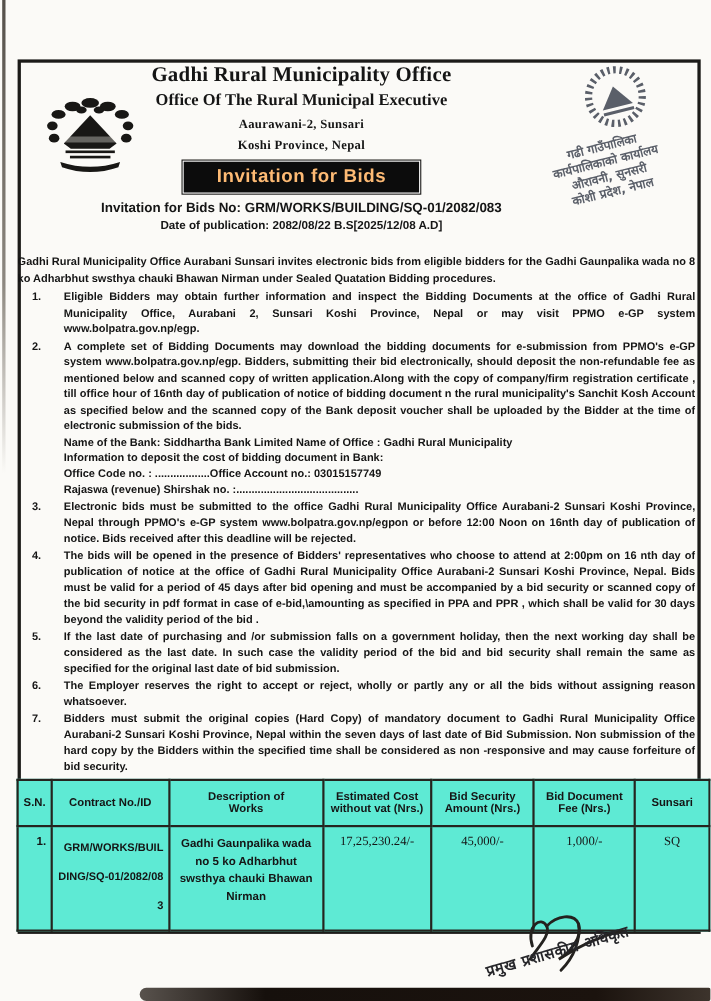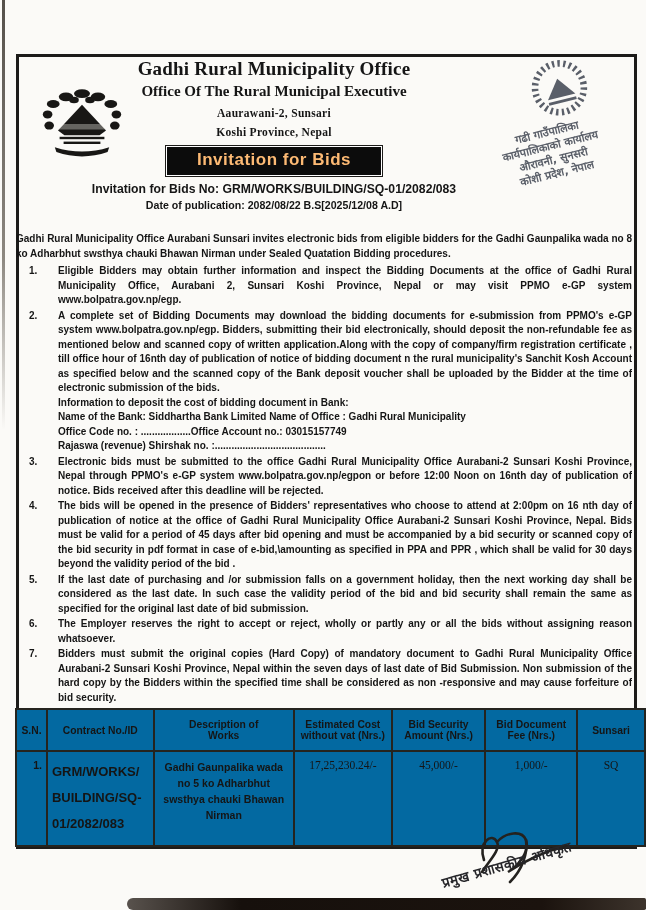--- a/index.html
+++ b/index.html
@@ -32,28 +32,28 @@
   .stamp-lines{font-family:"DejaVu Sans", sans-serif;font-weight:bold;font-size:11px;
     line-height:14px;margin-top:-2px;}
   
   .bodytext{position:absolute;left:16px;top:232px;width:616px;height:474px;overflow:hidden;
     font-size:10px;font-weight:bold;line-height:14.5px;text-align:justify;}
   .intro{margin-bottom:3px;}
   .item{position:relative;padding-left:42px;margin-bottom:1px;}
   .item .num{position:absolute;left:13px;top:0;}
   
   table.bids{position:absolute;left:15px;top:708px;border-collapse:collapse;
-    background:#0369a1;}
+    background:#5eead4;}
   table.bids th,table.bids td{border:2px solid #25241f;padding:2px 4px;}
   table.bids th{font-size:10.3px;font-weight:bold;text-align:center;vertical-align:middle;height:36px;}
   table.bids td{vertical-align:top;padding-top:7px;height:84px;}
   .col-sn{width:21px;}.col-contract{width:97px;}.col-desc{width:131px;}
   .col-est{width:88px;}.col-sec{width:84px;}.col-fee{width:82px;}.col-rem{width:58px;}
   .cell-sn{font-size:10.5px;font-weight:bold;text-align:right;}
-  .cell-contract{font-size:13px;font-weight:bold;text-align:left;word-break:break-all;line-height:26px;margin-top:23px;}
+  .cell-contract{font-size:10px;font-weight:bold;text-align:right;word-break:break-all;line-height:26px;margin-top:23px;}
   .cell-desc{font-size:10.5px;font-weight:bold;text-align:center;line-height:16px;margin-top:25px;}
   .cell-num{font-family:"Liberation Serif", serif;font-size:11.5px;text-align:center;}
   .hdr-narrow{display:inline-block;max-width:82px;}
   
   .sig-block{position:absolute;left:440px;top:818px;width:206px;height:92px;}
   .sig-squiggle{position:absolute;left:30px;top:8px;}
   .sig-stamp{position:absolute;left:2px;top:56px;width:210px;
     transform:rotate(-16deg);transform-origin:left center;
     font-family:"DejaVu Sans", sans-serif;font-weight:bold;font-size:13.5px;color:#26262a;
     letter-spacing:.5px;white-space:nowrap;}
@@ -120,22 +120,22 @@
   <div class="intro">Gadhi Rural Municipality Office Aurabani Sunsari invites electronic bids from eligible bidders for the Gadhi Gaunpalika wada no 8 ko Adharbhut swsthya chauki Bhawan Nirman  under Sealed Quatation Bidding procedures.</div>
 
   <div class="item">
     <span class="num">1.</span>
     <span>Eligible Bidders may obtain further information and inspect the Bidding Documents at the office of Gadhi Rural Municipality Office, Aurabani 2, Sunsari Koshi Province, Nepal or may visit PPMO e-GP system www.bolpatra.gov.np/egp.</span>
   </div>
 
   <div class="item">
     <span class="num">2.</span>
     <span>A complete set of Bidding Documents may download the bidding documents for e-submission from PPMO's e-GP system www.bolpatra.gov.np/egp. Bidders, submitting their bid electronically, should deposit the non-refundable fee as mentioned below and scanned copy of written application.Along with the copy of company/firm registration certificate , till office hour of 16nth day of publication of notice of bidding document n the rural municipality's Sanchit Kosh Account as specified below and the scanned copy of the Bank deposit voucher shall be uploaded by the Bidder at the time of electronic submission of the bids.</span>
+    <div>Name of the Bank: Siddhartha Bank Limited Name of Office : Gadhi Rural Municipality</div>
     <div>Information to deposit the cost of bidding document in Bank:</div>
-    <div>Name of the Bank: Siddhartha Bank Limited Name of Office : Gadhi Rural Municipality</div>
     <div>Office Code no. : ..................Office Account no.: 03015157749</div>
     <div>Rajaswa (revenue) Shirshak no. :........................................</div>
   </div>
 
   <div class="item">
     <span class="num">3.</span>
     <span>Electronic bids must be submitted to the office Gadhi Rural Municipality Office Aurabani-2 Sunsari Koshi Province, Nepal through PPMO's e-GP system www.bolpatra.gov.np/egpon or before 12:00 Noon on 16nth day of publication of notice. Bids received after this deadline will be rejected.</span>
   </div>
 
   <div class="item">

